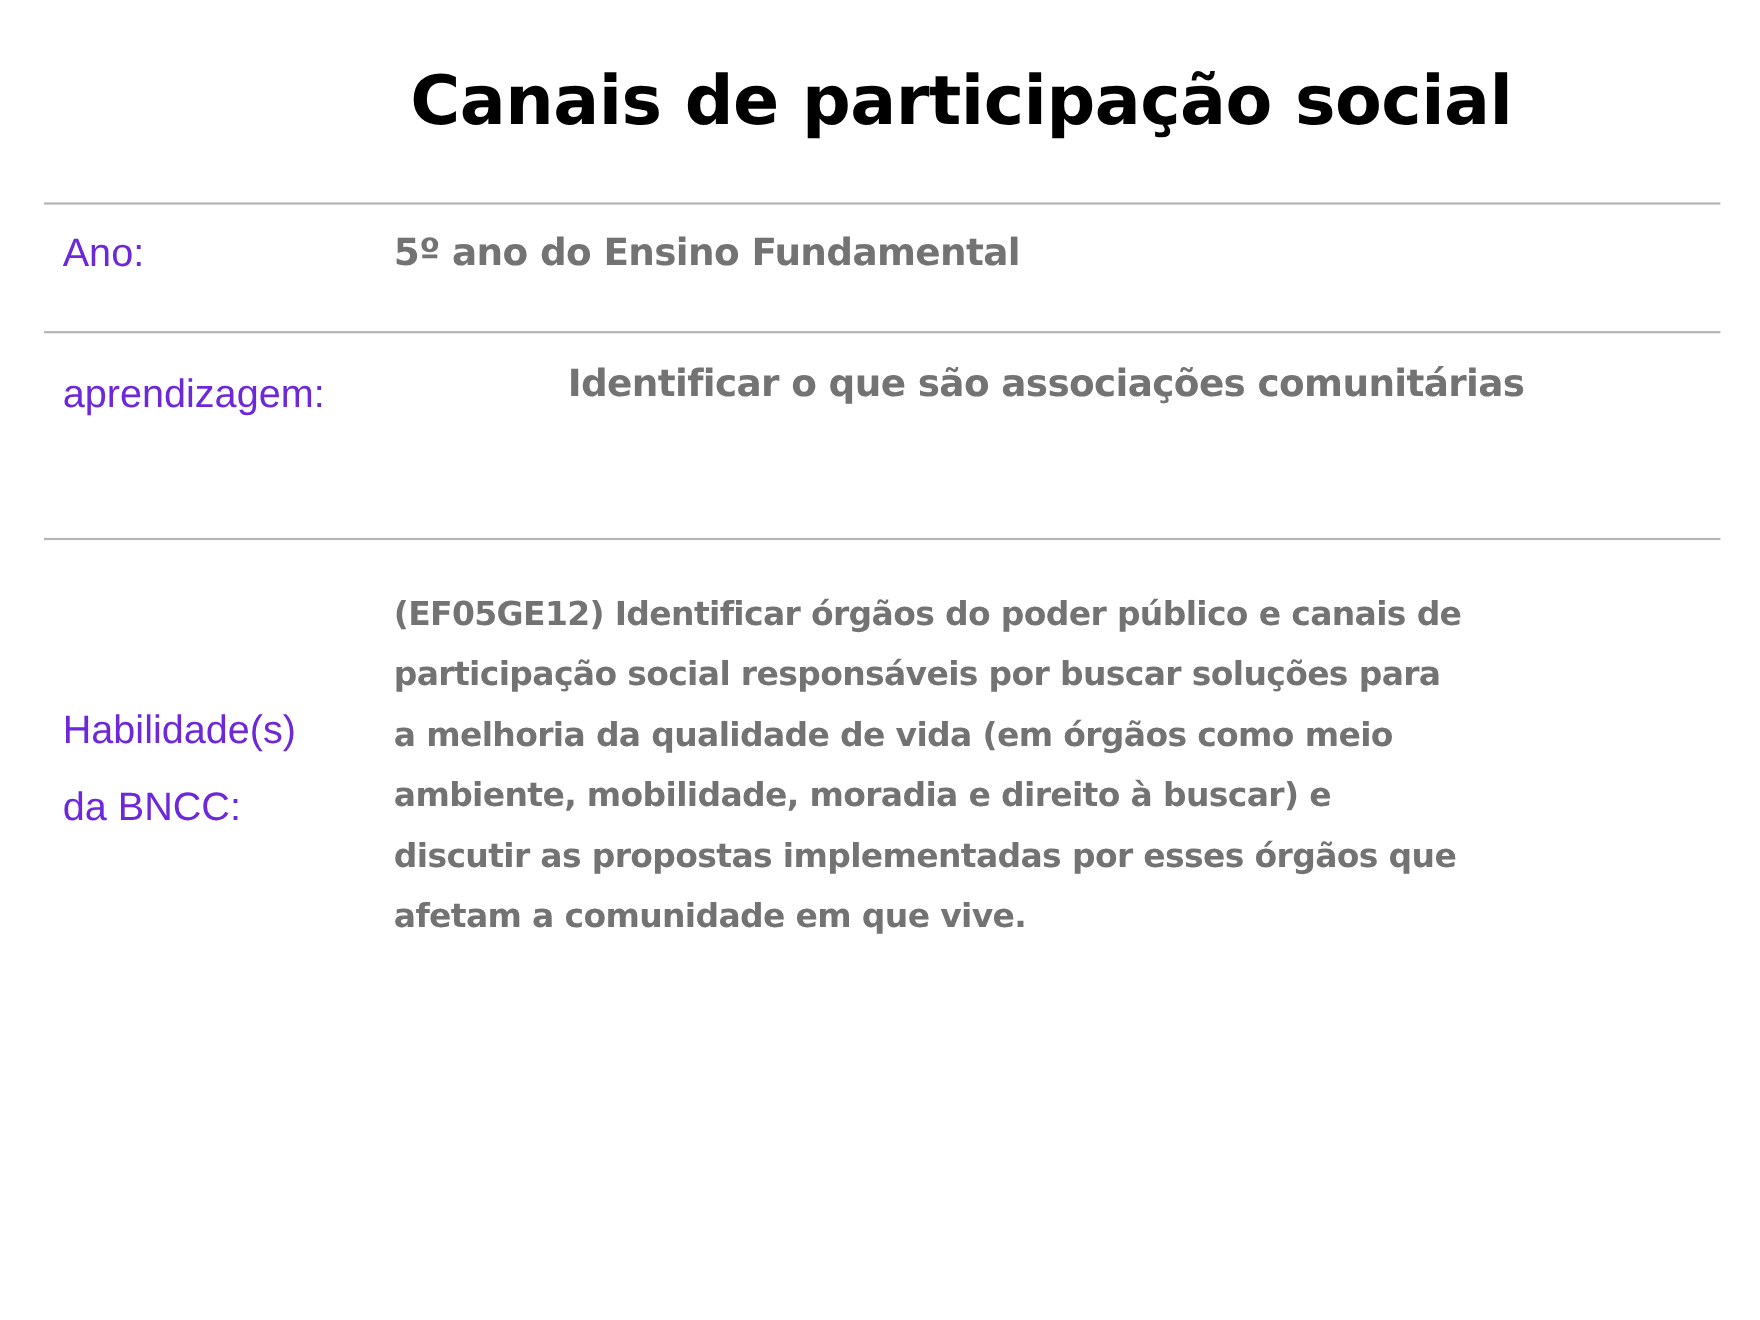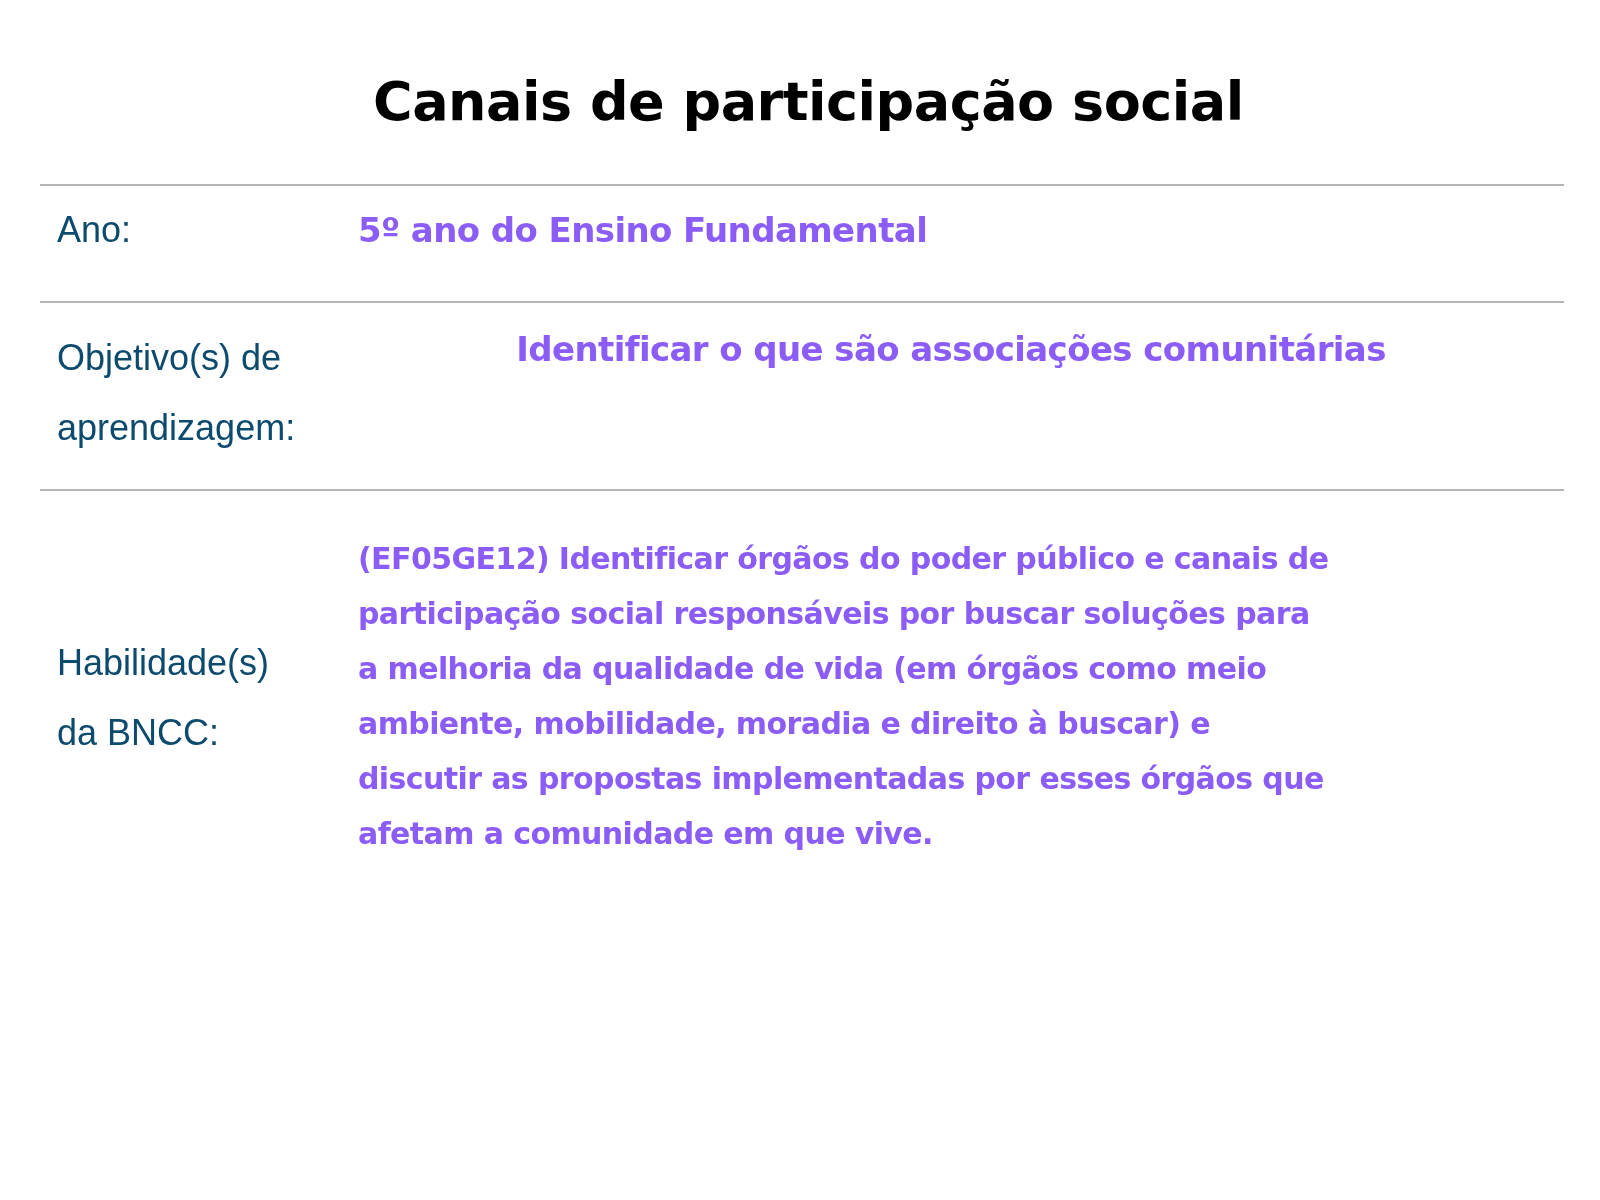--- a/index.html
+++ b/index.html
@@ -11,23 +11,23 @@
     width: 1600px;
     height: 1200px;
     position: relative;
     overflow: hidden;
     font-family: "DejaVu Sans", "Liberation Sans", sans-serif;
     color: #000000;
   }
   .page-title {
     position: absolute;
     left: 373px;
-    top: 62px;
+    top: 52px;
     margin: 0;
-    font-size: 54px;
+    font-size: 62px;
     font-weight: bold;
     letter-spacing: -0.5px;
     line-height: 80px;
     white-space: nowrap;
   }
   .info-table {
     position: absolute;
     left: 40px;
     top: 184px;
     width: 1524px;
@@ -36,30 +36,30 @@
     position: relative;
     border-top: 2px solid #b5b5b5;
     display: flex;
   }
   .label {
     width: 318px;
     padding-left: 17px;
     font-family: "Liberation Sans", sans-serif;
     font-weight: normal;
     font-size: 36px;
-    color: #0c4a6e;
+    color: #6d28d9;
     flex: none;
     box-sizing: border-box;
   }
   .value {
     flex: 1;
     font-weight: bold;
     font-size: 34px;
     letter-spacing: -0.6px;
-    color: #8b5cf6;
+    color: #737373;
     padding-right: 20px;
   }
   
   .row-ano { height: 115px; }
   .row-ano .label { padding-top: 22px; line-height: 44px; }
   .row-ano .value { padding-top: 22px; line-height: 44px; }
 
   
   .row-obj { height: 186px; }
   .row-obj .label { padding-top: 20px; line-height: 70px; }
@@ -82,21 +82,20 @@
     <div class="label">
       <span>Ano:</span>
     </div>
     <div class="value">
       <span>5º ano do Ensino Fundamental</span>
     </div>
   </div>
 
   <div class="row row-obj">
     <div class="label">
-      <span>Objetivo(s) de</span>
       <span>aprendizagem:</span>
     </div>
     <div class="value">
       <span>Identificar o que são associações comunitárias</span>
     </div>
   </div>
 
   <div class="row row-hab">
     <div class="label">
       <span>Habilidade(s)</span>

